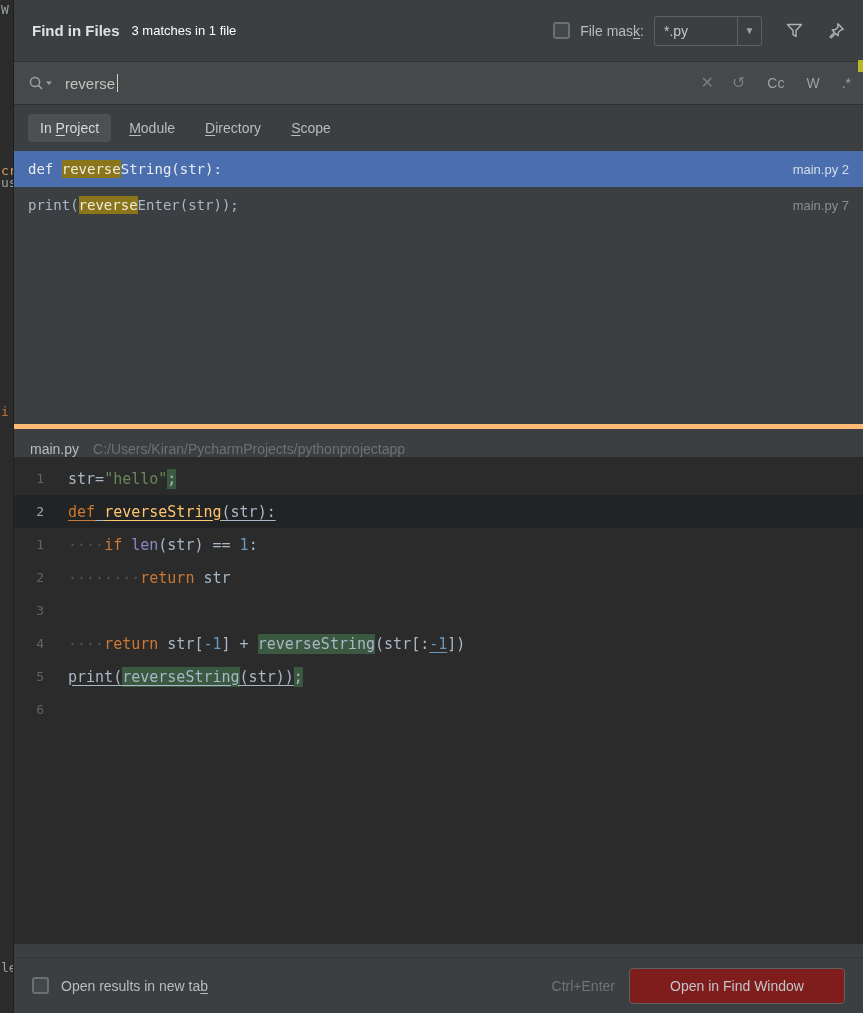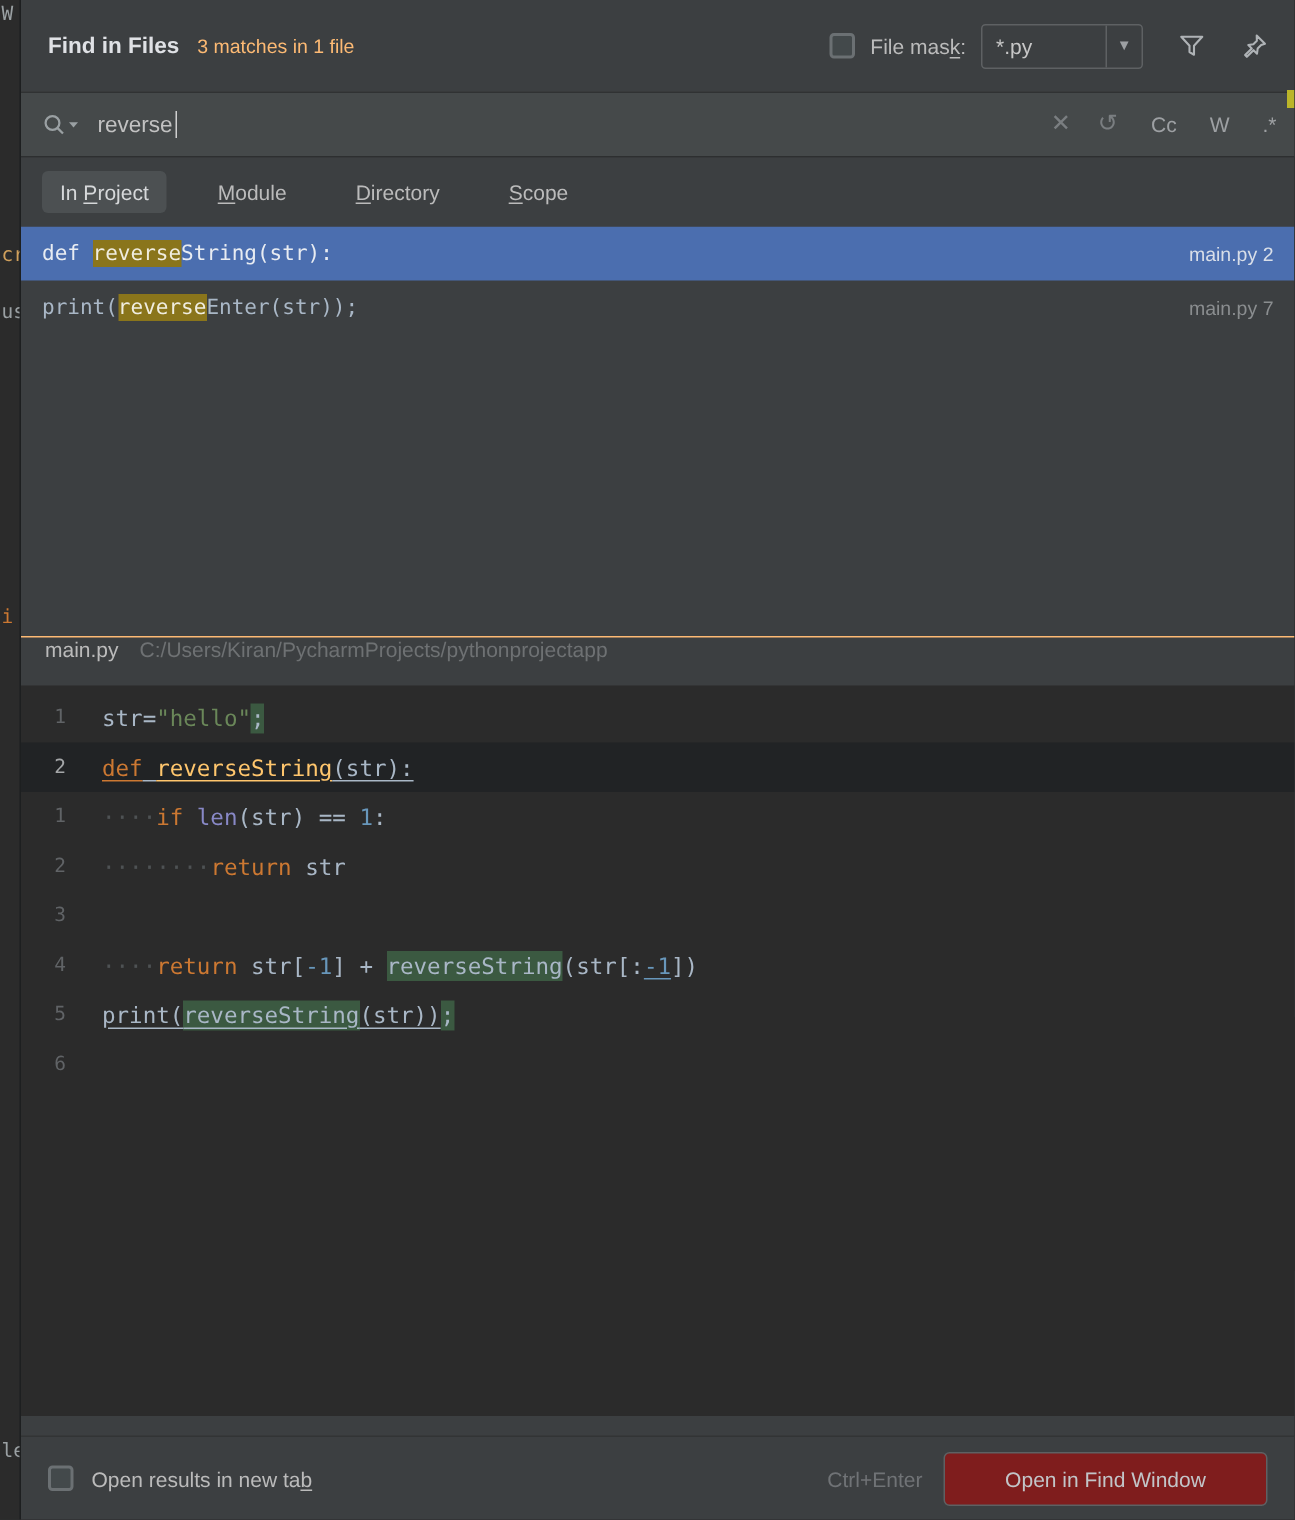--- a/index.html
+++ b/index.html
@@ -11,21 +11,21 @@
   .left-strip{position:relative;flex:none;width:14px;background:#2B2B2B;
     border-right:1px solid #1d1f20;overflow:hidden}
   .frag{position:absolute;left:1px;font-family:"DejaVu Sans Mono",monospace;
     font-size:13px;white-space:nowrap}
 
   .dialog{flex:1;display:flex;flex-direction:column;background:#3C3F41;position:relative}
 
   
   .header{height:61px;flex:none;display:flex;align-items:center;padding:0 18px}
   .title{font-weight:bold;font-size:15px;color:#DFE1E5}
-  .subtitle{font-size:13px;color:#fdba74;margin-left:12px}
+  .subtitle{font-size:13px;color:#ffffff;margin-left:12px}
   .hspacer{flex:1}
   .cb{width:17px;height:17px;flex:none;border:2px solid #6B7073;border-radius:3px;background:#43494B}
   .fm-label{font-size:14px;color:#BBBBBB;margin:0 10px}
   .mn{text-decoration:underline;text-underline-offset:2px}
   .combo{width:108px;height:30px;border:1px solid #5E6163;border-radius:3px;background:#3C3F41;
     display:flex;align-items:center;color:#C7C7C7;font-size:14px}
   .combo-text{flex:1;padding-left:9px}
   .combo-btn{width:24px;height:100%;border-left:1px solid #5E6163;display:flex;
     align-items:center;justify-content:center;color:#9DA0A3;font-size:10px}
   .icon-btn{margin-left:24px;display:flex;align-items:center;justify-content:center}
@@ -35,36 +35,36 @@
     border-bottom:1px solid #2d2f30;display:flex;align-items:center;padding:0 12px}
   .sicon{display:flex;align-items:center;margin:0 10px 0 2px}
   .query{font-size:15px;color:#C2C2C2}
   .caret{width:1px;height:18px;background:#CFCFCF;margin-left:2px}
   .srspacer{flex:1}
   .sr-ico{color:#7A7E81;font-size:16px;margin-left:18px;line-height:1}
   .toggle{color:#9DA0A3;font-size:14px;margin-left:22px;font-family:Liberation Sans, sans-serif}
   .ytick{position:absolute;right:0;top:60px;width:5px;height:12px;background:#BBB529}
 
   
-  .tabsrow{height:46px;flex:none;display:flex;align-items:center;padding:0 14px;gap:22px}
+  .tabsrow{height:46px;flex:none;display:flex;align-items:center;padding:0 14px;gap:6px}
   .tab{padding:6px 12px;font-size:14px;color:#BBBBBB;border-radius:4px}
   .tab.sel{background:#4C5052;color:#D6D8DA}
 
   
   .results{height:273px;flex:none;overflow:hidden}
   .res-row{height:36px;display:flex;align-items:center;padding:0 14px;
     font-family:"DejaVu Sans Mono",monospace;font-size:14px}
   .res-row.sel{background:#4B6EAF}
   .res-text{white-space:pre}
   .res-right{margin-left:auto;font-family:"Liberation Sans",sans-serif;font-size:13px;color:#8A8D8F}
   .res-row.sel .res-right{color:#D8DEE8}
 
   
-  .preview-header{height:33px;flex:none;display:flex;align-items:flex-start;padding:0 16px;
-    border-top:1px solid #fdba74;font-size:14px;background:#3C3F41}
+  .preview-header{height:33px;flex:none;display:flex;align-items:flex-end;padding:0 16px;
+    border-top:5px solid #fdba74;font-size:14px;background:#3C3F41}
   .pv-file{color:#BBBBBB;margin-right:14px}
   .pv-path{color:#6E7173}
 
   
   .editor{height:487px;flex:none;background:#2B2B2B;padding-top:5px;
     font-family:"DejaVu Sans Mono",monospace;font-size:15px}
   .cline{display:flex;align-items:center;height:33px}
   .cline.cur{background:#212325}
   .gut{flex:none;width:44px;text-align:right;padding-right:14px;color:#606366;font-size:13px}
   .cline.cur .gut{color:#A4A6A8}
@@ -95,21 +95,21 @@
     border-radius:4px;color:#C2C5C8;font-size:14px;display:flex;align-items:center;justify-content:center}
 </style>
 </head>
 <body>
 
 <div class="screen">
 
   <div class="left-strip" id="leftStrip">
       <span class="frag" style="top: 2px; color: rgb(154, 160, 163);">W</span>
       <span class="frag" style="top: 163px; color: rgb(208, 160, 92);">cr</span>
-      <span class="frag" style="top: 201px; color: rgb(154, 160, 163);">us</span>
+      <span class="frag" style="top: 175px; color: rgb(154, 160, 163);">us</span>
       <span class="frag" style="top: 404px; color: rgb(204, 120, 50);">i</span>
       <span class="frag" style="top: 960px; color: rgb(154, 160, 163);">le</span>
     </div>
 
   <div class="dialog">
 
     <div class="header">
       <span class="title">Find in Files</span>
       <span class="subtitle">3 matches in 1 file</span>
       <span class="hspacer"></span>

